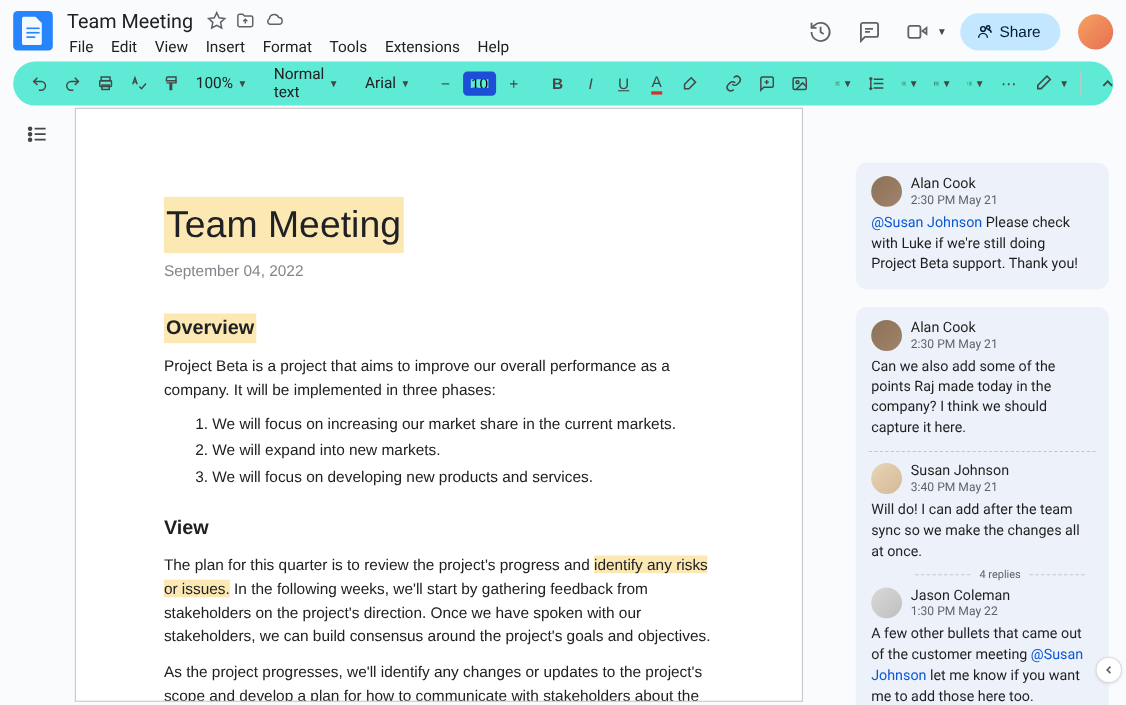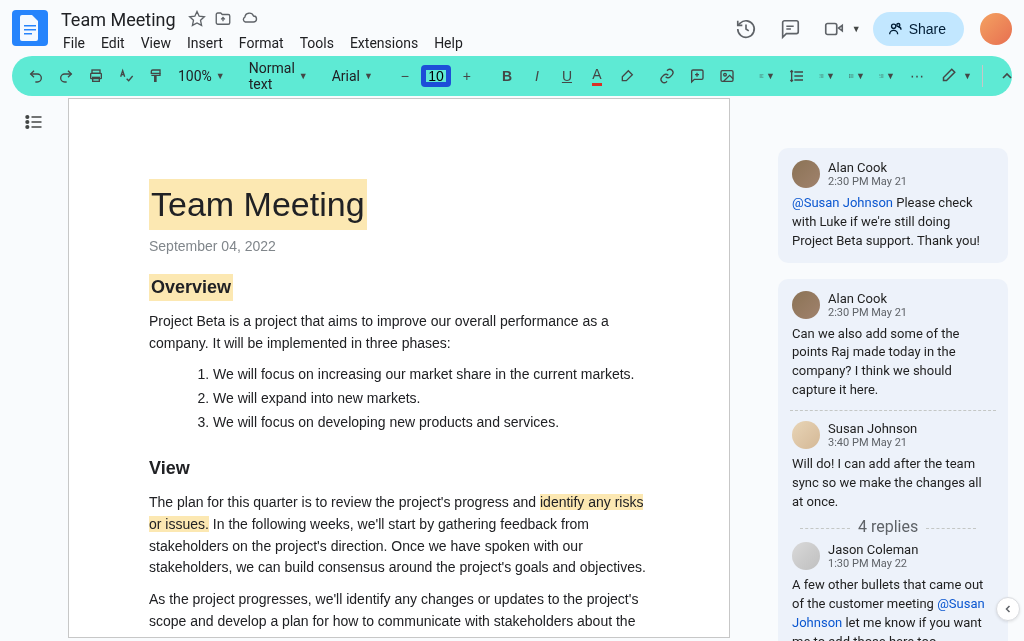--- a/index.html
+++ b/index.html
@@ -148,21 +148,21 @@
       border-radius: 4px;
     }
     .tb-fontsize {
       display: flex;
       align-items: center;
       gap: 2px;
     }
     .fontsize-input {
       width: 30px;
       height: 22px;
-      border: 5px solid #1d4ed8;
+      border: 7px solid #1d4ed8;
       border-radius: 4px;
       text-align: center;
       font-size: 14px;
       background: transparent;
     }
     .tb-right {
       display: flex;
       align-items: center;
       gap: 6px;
       margin-left: auto;
@@ -211,36 +211,36 @@
       color: #202124;
       background: #fce8b2;
       display: inline-block;
       padding: 0 2px;
       margin-bottom: 6px;
     }
     .doc-date {
       color: #80868b;
       font-size: 14px;
       font-weight: 500;
-      margin-bottom: 17px;
+      margin-bottom: 28px;
     }
     .doc-h2 {
       font-size: 18px;
       font-weight: 700;
       color: #202124;
       margin-bottom: 10px;
       display: inline-block;
     }
     .doc-h2.highlight { background: #fce8b2; padding: 0 2px; }
     .doc-p { margin-bottom: 10px; line-height: 1.55; }
     .doc-ol {
       margin: 8px 0 22px 0;
       padding-left: 44px;
     }
-    .doc-ol li { margin-bottom: 3px; line-height: 1.5; margin-left: 20px; }
+    .doc-ol li { margin-bottom: 3px; line-height: 1.5; }
     .text-highlight { background: #fce8b2; }
 
     
     .comments-panel {
       position: absolute;
       right: 16px;
       top: 148px;
       width: 230px;
       display: flex;
       flex-direction: column;
@@ -275,23 +275,23 @@
     .comment-avatar.a3 { background: linear-gradient(135deg,#d9d9d9,#bfbfbf); }
     .comment-name { font-weight: 400; font-size: 13px; color: #1f1f1f; }
     .comment-time { font-size: 11px; color: #5f6368; }
     .comment-body { font-size: 13px; line-height: 1.45; color: #1f1f1f; }
     .mention { color: #0b57d0; }
     .thread-divider {
       border-top: 1px dashed #c4c7c5;
       margin: 10px -2px;
     }
     .thread-replies {
-      font-size: 16px;
+      font-size: 10px;
       color: #5f6368;
-      text-align: left;
+      text-align: right;
       padding: 6px 0;
     }
     .thread-replies::before, .thread-replies::after {
       content: "";
       display: inline-block;
       width: 50px;
       border-top: 1px dashed #c4c7c5;
       vertical-align: middle;
       margin: 0 8px;
     }

